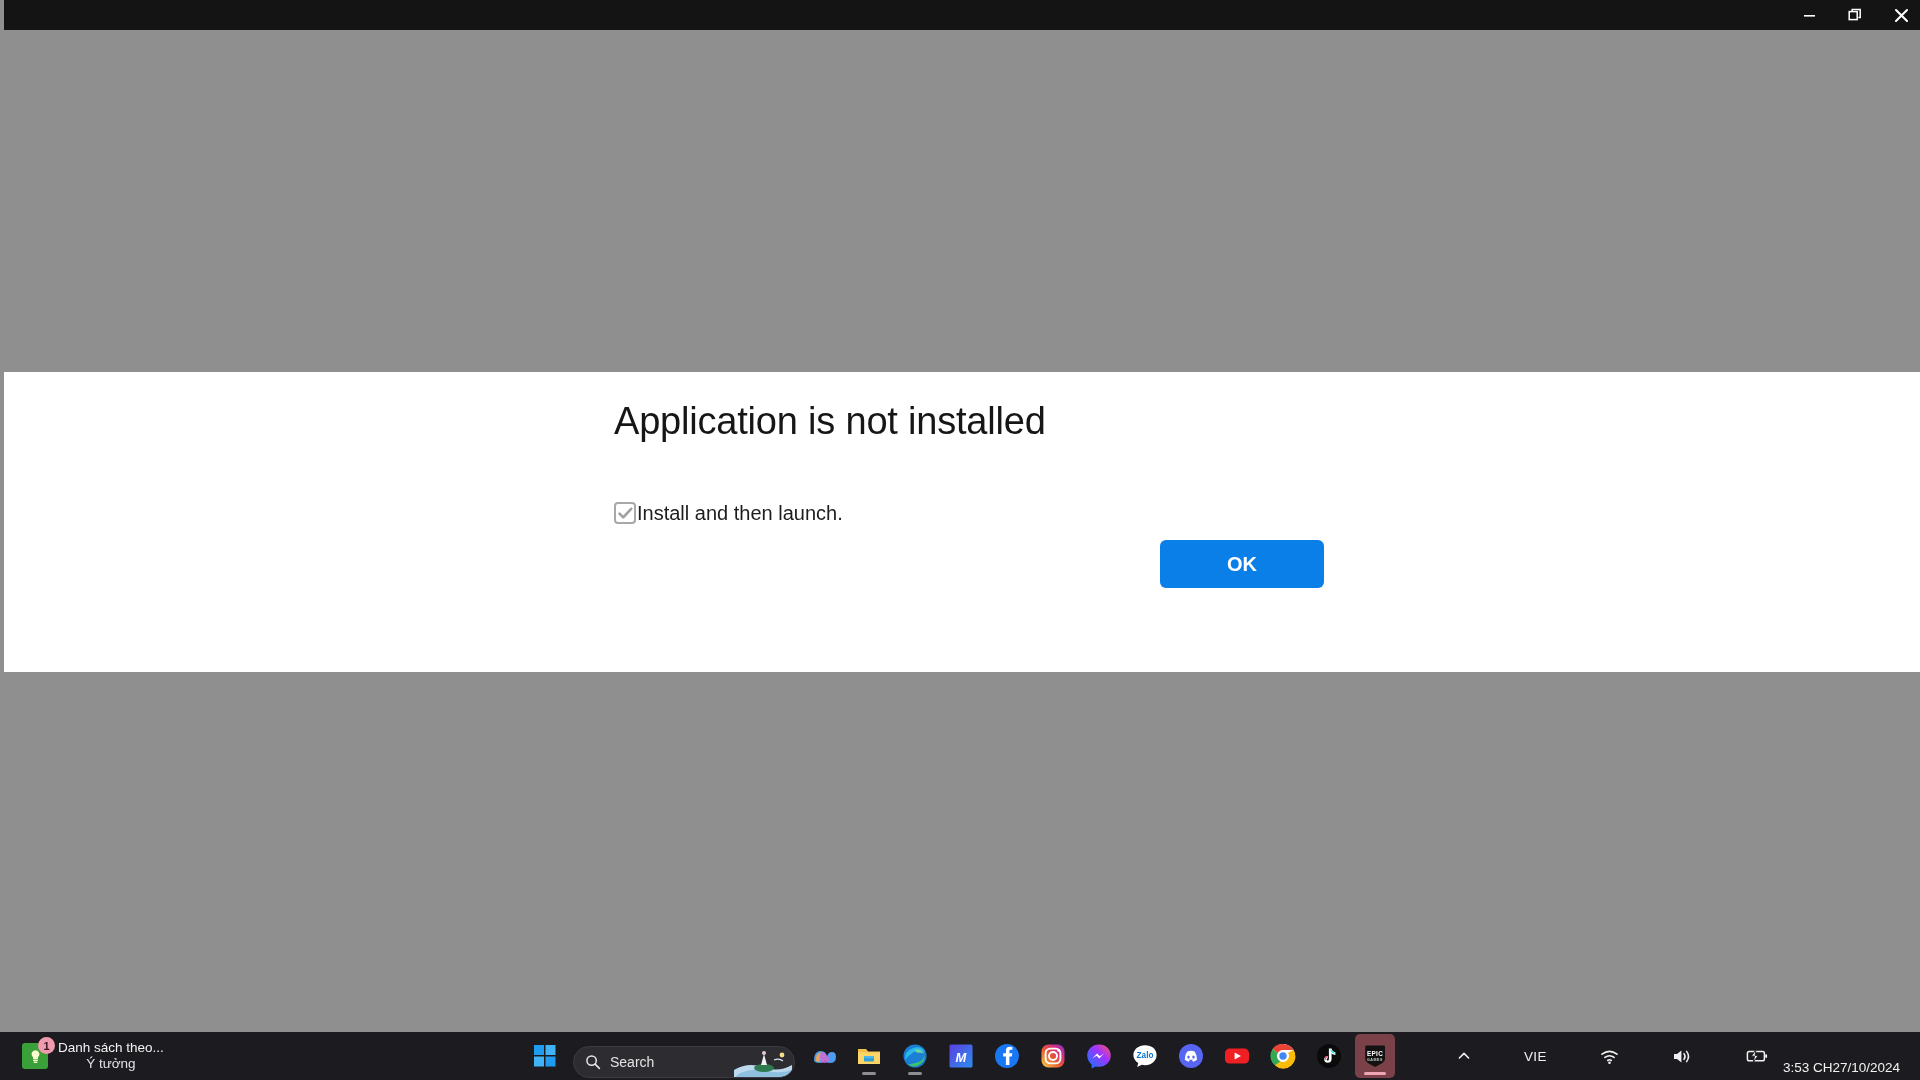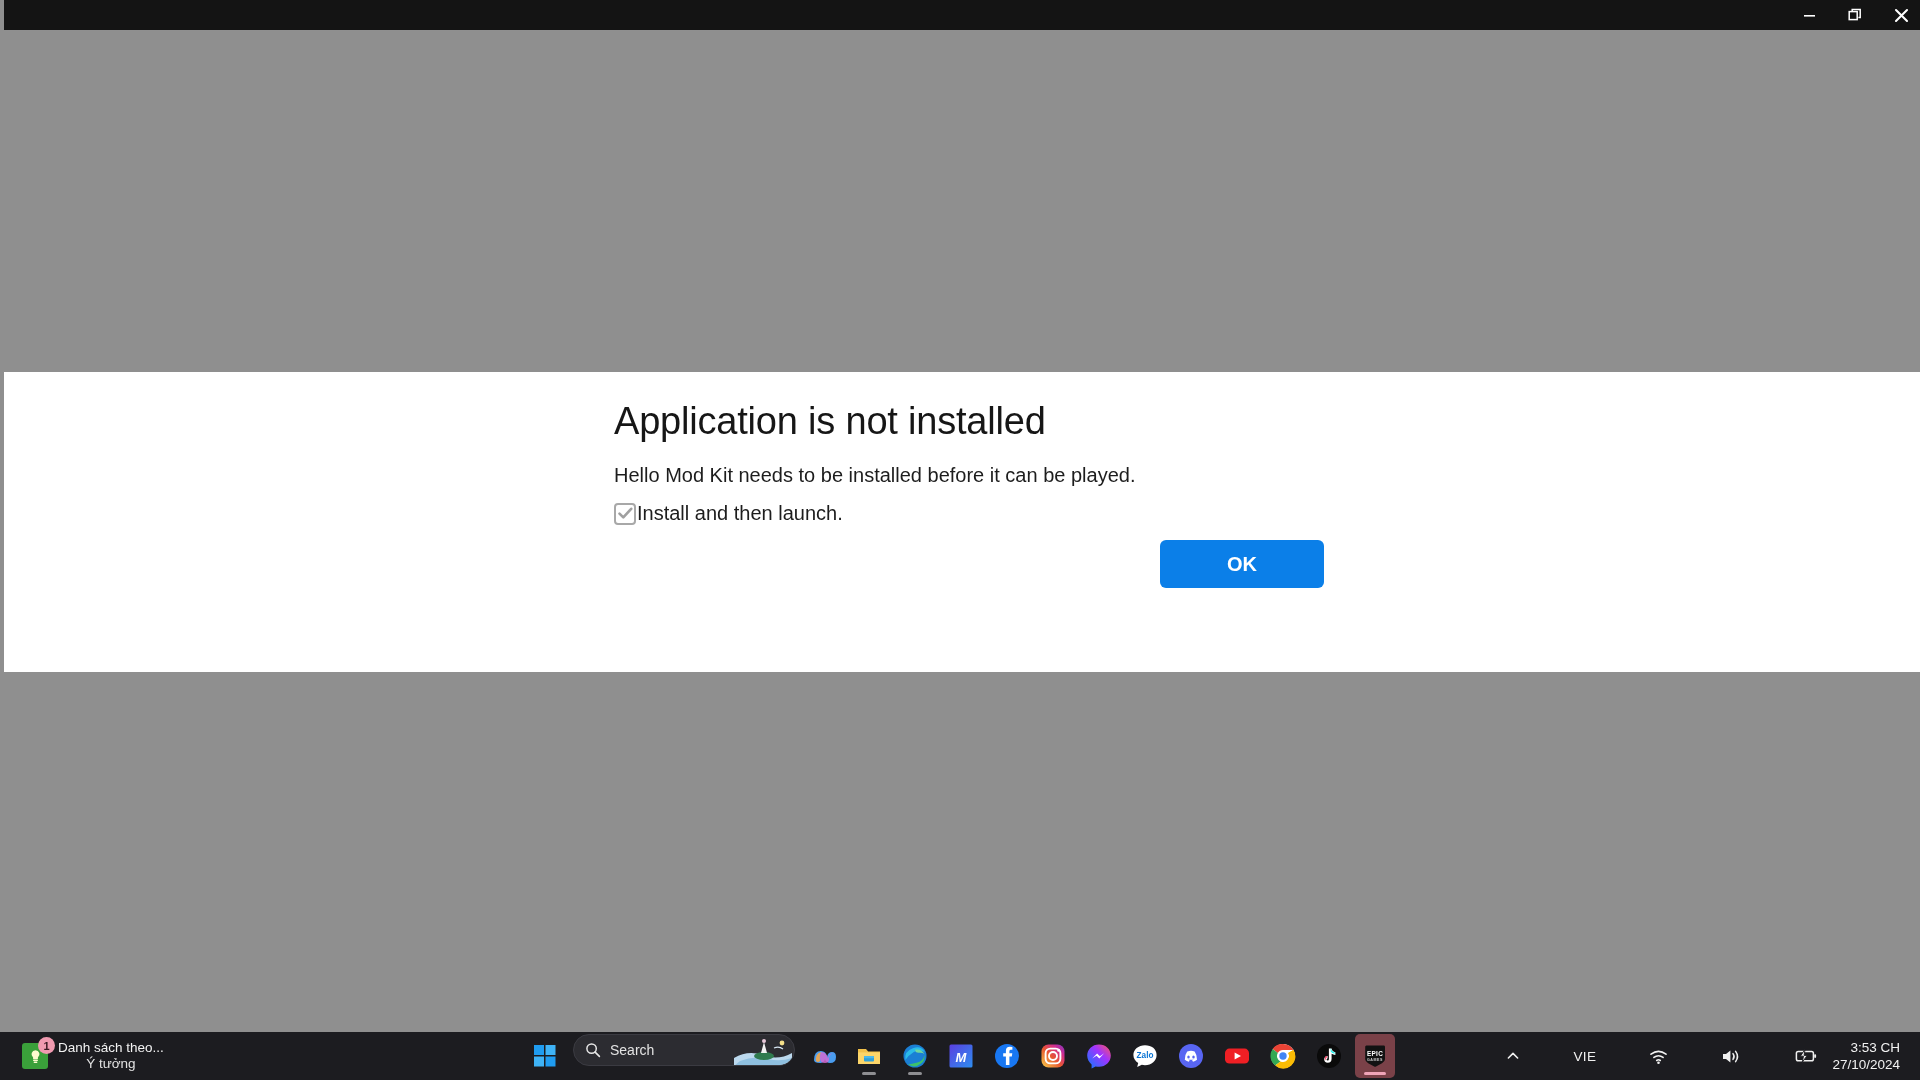--- a/index.html
+++ b/index.html
@@ -56,21 +56,21 @@
     white-space:nowrap;
   }
   .dialog-body {
     position:absolute; left:0; top:92px;
     font-size:20px; font-weight:400;
     color:#1d1d1d;
     white-space:nowrap;
   }
   .check-row {
     position:absolute; left:0; top:130px;
-    display:flex; align-items:center;
+    display:flex; 
     cursor:pointer;
   }
   .checkbox {
     width:22px; height:22px;
     border:2px solid #a8a8a8;
     border-radius:4px;
     background:#fff;
     display:flex; align-items:center; justify-content:center;
     flex:0 0 auto;
   }
@@ -121,21 +121,21 @@
     font-size:11px; font-weight:700;
     display:flex; align-items:center; justify-content:center;
   }
   .widget-text { display:flex; flex-direction:column; line-height:1.22;align-items:center; }
   .widget-line1 { color:#f2f2f2; font-size:13.5px; }
   .widget-line2 { color:#e2e2e2; font-size:13.5px; }
 
   
   .tb-center {
     position:absolute; left:50%; transform:translateX(-50%);
-    height:44px; display:flex; align-items:flex-start; gap:6px;
+    height:44px; display:flex; align-items:flex-end; gap:6px;
   }
   .tb-icon {
     width:40px; height:44px;
     display:flex; align-items:center; justify-content:center;
     border-radius:5px; position:relative; cursor:pointer;
   }
   .tb-icon.active-epic { background:#7a4148; }
   .ind {
     position:absolute; bottom:3px; left:50%; transform:translateX(-50%);
     width:14px; height:3px; border-radius:2px; background:#8e8e92;
@@ -167,21 +167,21 @@
     height:48px; display:flex; align-items:center; gap:0px;
   }
   .tray-btn {
     height:36px; padding:0 8px; border-radius:5px;
     display:flex; align-items:center; justify-content:center;
     cursor:pointer;
     margin-left:37px;
   }
   .tray-lang { color:#f0f0f0; font-size:13.5px; letter-spacing:.4px; }
   .tray-clock {
-    display:flex; flex-direction:column; align-items:flex-end;
+    display:flex; align-items:flex-end;
     line-height:1.28; padding:0 10px 0 6px; border-radius:5px;
     cursor:pointer; height:40px; justify-content:center;
   }
   .clock-time, .clock-date { color:#f2f2f2; font-size:13.5px; }
 </style>
 </head>
 <body>
 
 <div class="app-window">
 
@@ -204,21 +204,20 @@
     </div>
   </div>
 
   <div class="backdrop"></div>
 
   <div class="dialog-band">
     <div class="dialog-inner">
 
       <div class="dialog-title">Application is not installed</div>
 
-      <div class="dialog-body">Hello Mod Kit needs to be installed before it can be played.</div>
 
       <div class="check-row">
         <span class="checkbox">
           <svg width="15" height="13" viewBox="0 0 15 13">
             <path d="M1.5 6.6 L5.3 10.4 L13.2 1.8" fill="none" stroke="#a0a0a0" stroke-width="2.6" stroke-linecap="round" stroke-linejoin="round"></path>
           </svg>
         </span>
         <span class="check-label">Install and then launch.</span>
       </div>
 

